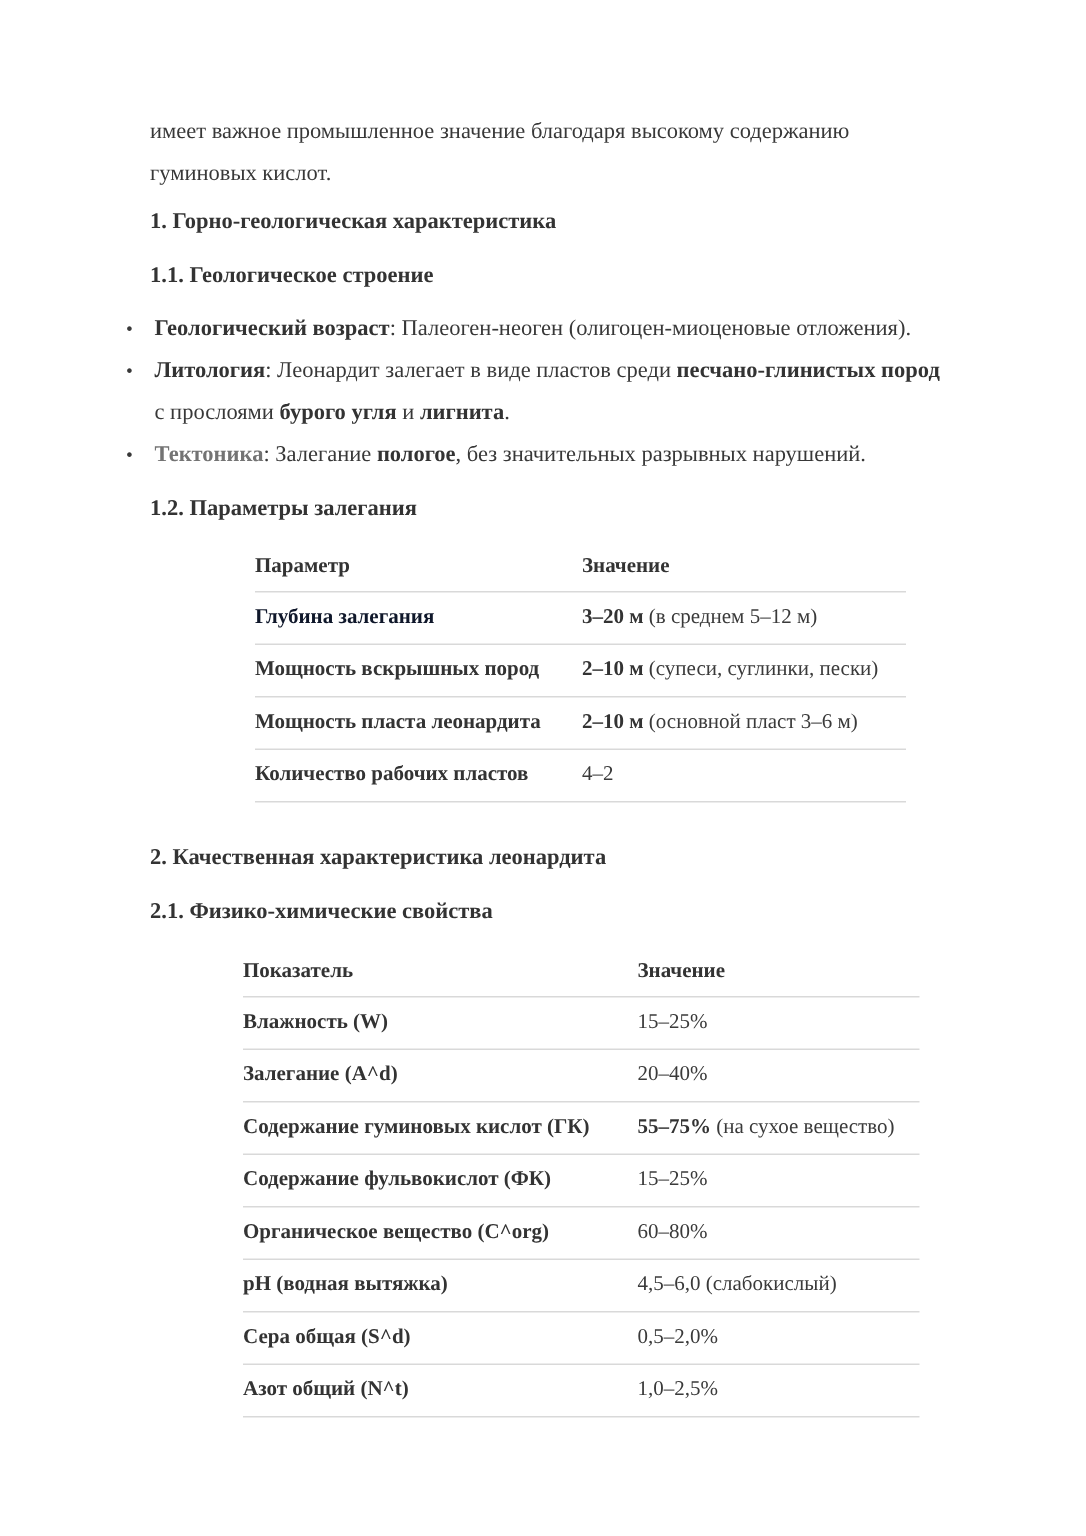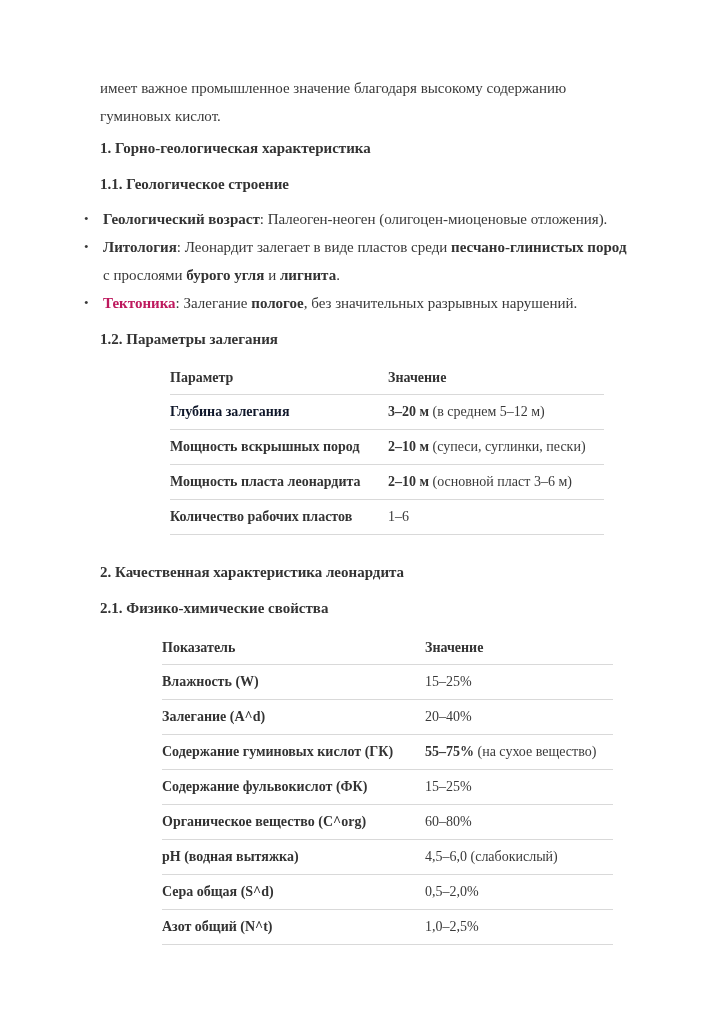--- a/index.html
+++ b/index.html
@@ -67,21 +67,21 @@
     <li>
       <span class="bullet-marker">•</span>
       <span class="btext"><span style="font-weight: bold; color: rgb(51, 51, 51); text-align: right;">Геологический возраст</span><span>: Палеоген-неоген (олигоцен-миоценовые отложения).</span></span>
     </li>
     <li>
       <span class="bullet-marker">•</span>
       <span class="btext"><span style="font-weight: bold; color: rgb(51, 51, 51);">Литология</span><span>: Леонардит залегает в виде пластов среди </span><span style="font-weight: bold; color: rgb(51, 51, 51);">песчано-глинистых пород</span><span> с прослоями </span><span style="font-weight: bold; color: rgb(51, 51, 51);">бурого угля</span><span> и </span><span style="font-weight: bold; color: rgb(51, 51, 51);">лигнита</span><span>.</span></span>
     </li>
     <li>
       <span class="bullet-marker">•</span>
-      <span class="btext"><span style="font-weight: bold; color: #be185d;">Тектоника</span><span>: Залегание </span><span style="font-weight: bold; color: rgb(51, 51, 51);">пологое</span><span>, без значительных разрывных нарушений.</span></span>
+      <span class="btext"><span style="font-weight: bold; color: #737373;">Тектоника</span><span>: Залегание </span><span style="font-weight: bold; color: rgb(51, 51, 51);">пологое</span><span>, без значительных разрывных нарушений.</span></span>
     </li>
   </ul>
 
   <h3>1.2. Параметры залегания</h3>
 
   <div class="dtable" id="table1">
     <div class="trow thead">
       <div class="cell">Параметр</div>
       <div class="cell">Значение</div>
     </div>
@@ -92,21 +92,21 @@
     <div class="trow tr">
       <div class="cell pname"><span style="font-weight: bold; color: rgb(51, 51, 51);">Мощность вскрышных пород</span></div>
       <div class="cell"><span style="font-weight: bold; color: rgb(51, 51, 51);">2–10 м</span><span> (супеси, суглинки, пески)</span></div>
     </div>
     <div class="trow tr">
       <div class="cell pname"><span style="font-weight: bold; color: rgb(51, 51, 51);">Мощность пласта леонардита</span></div>
       <div class="cell"><span style="font-weight: bold; color: rgb(51, 51, 51);">2–10 м</span><span> (основной пласт 3–6 м)</span></div>
     </div>
     <div class="trow tr">
       <div class="cell pname"><span style="font-weight: bold; color: rgb(51, 51, 51);">Количество рабочих пластов</span></div>
-      <div class="cell"><span>1–6</span></div>
+      <div class="cell"><span>4–2</span></div>
     </div>
   </div>
 
   <h3>2. Качественная характеристика леонардита</h3>
 
   <h3>2.1. Физико-химические свойства</h3>
 
   <div class="dtable" id="table2">
     <div class="trow thead">
       <div class="cell">Показатель</div>

